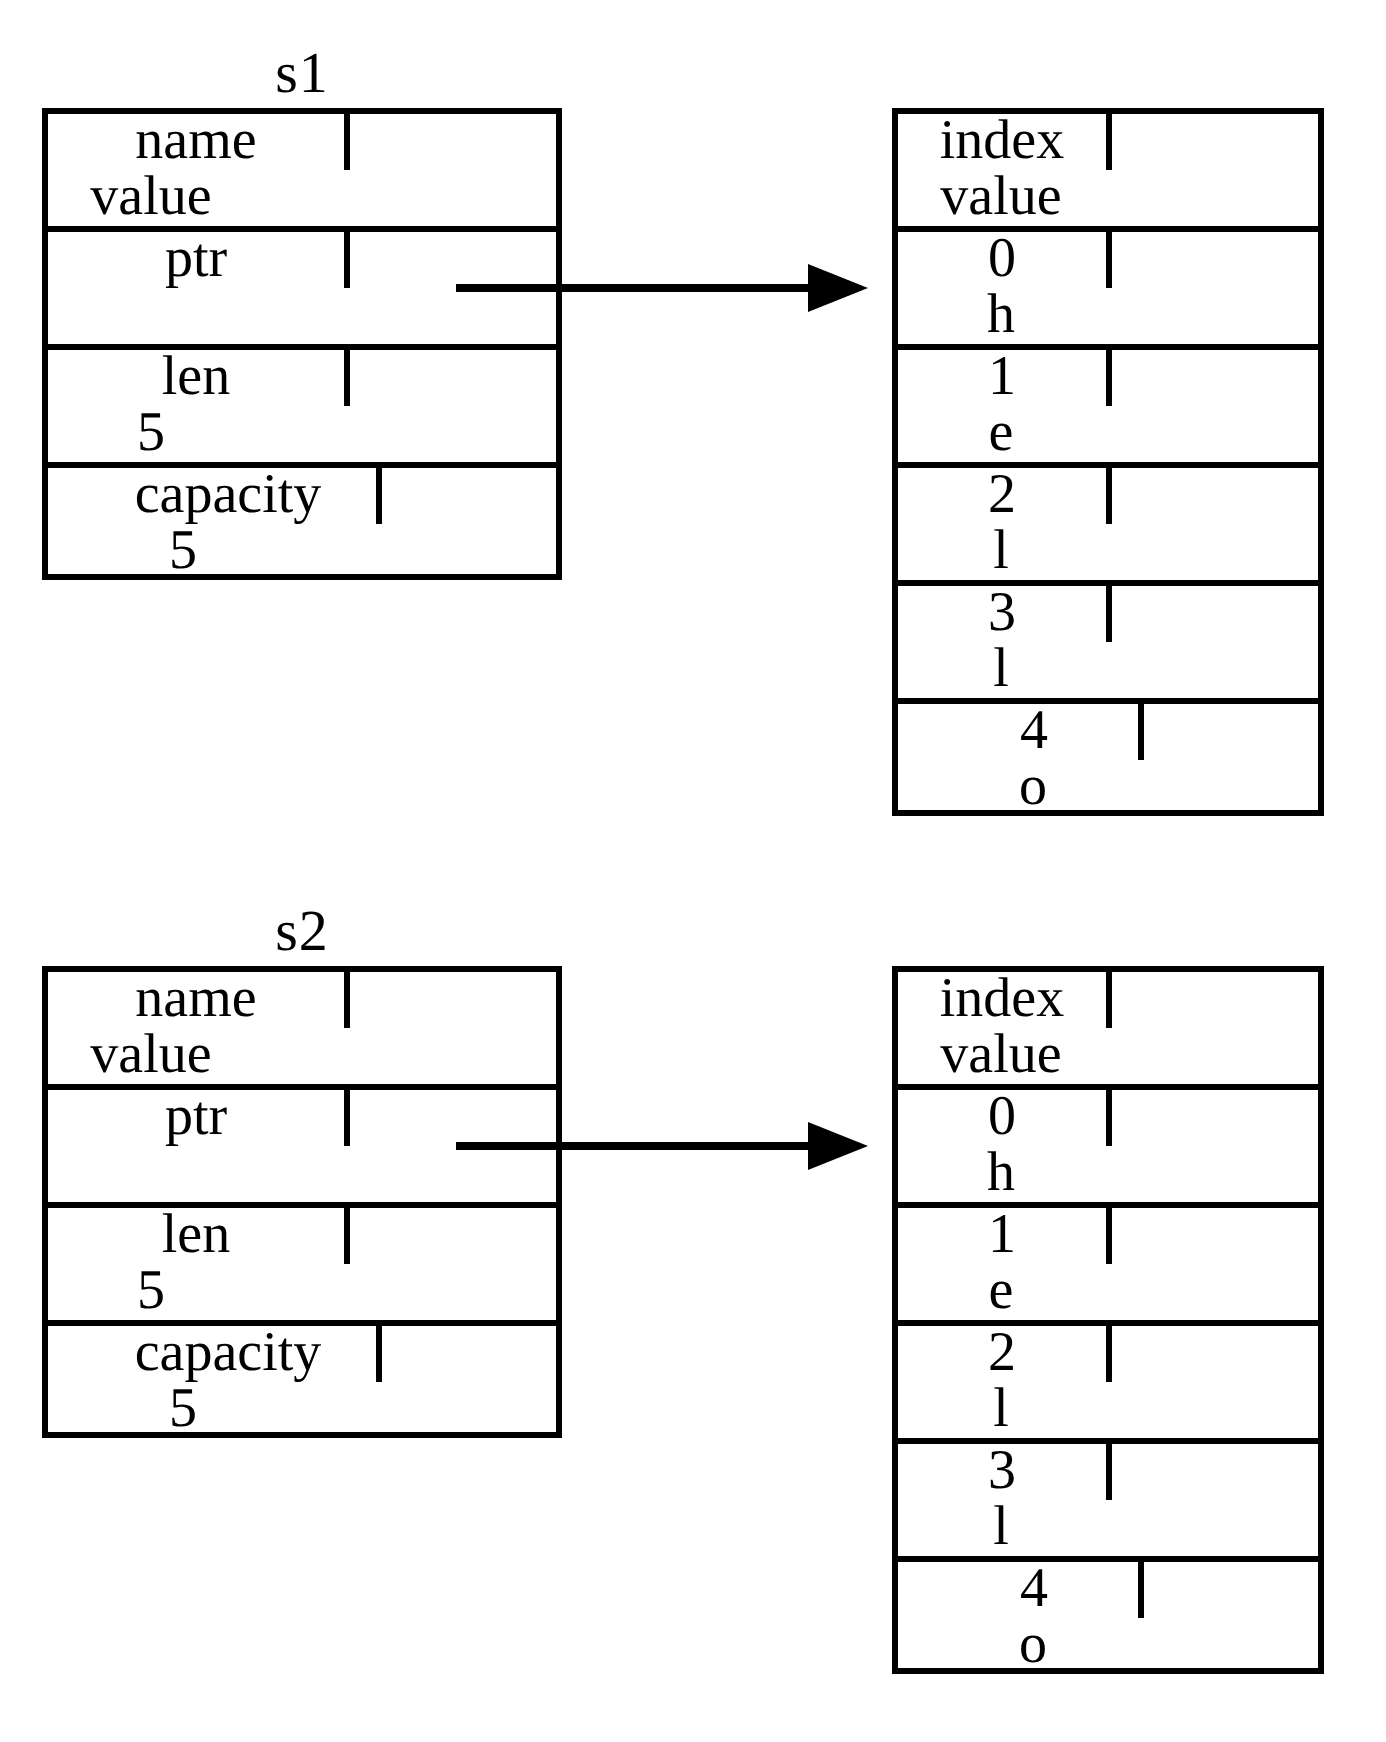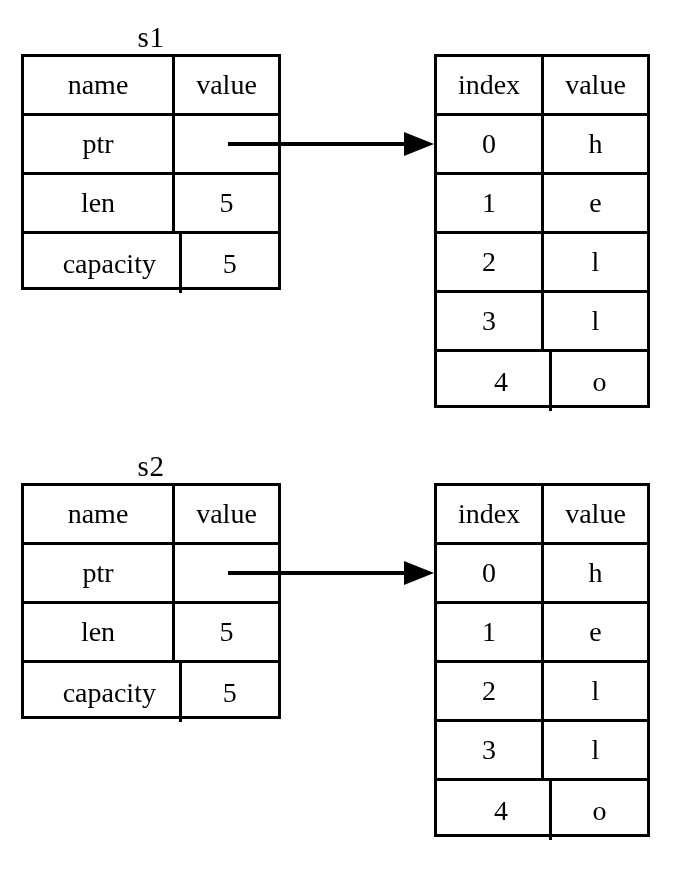--- a/index.html
+++ b/index.html
@@ -50,20 +50,21 @@
     border: 3px solid #000000;
     box-sizing: border-box;
     background: #ffffff;
   }
 
   .tbl .row {
     display: flex;
     box-sizing: border-box;
     border-bottom: 3px solid #000000;
     height: 59px;
+    flex-direction: column;
   }
   .tbl .row:last-child {
     border-bottom: none;
     margin-left: 16px;
   }
 
   .tbl .cell {
     box-sizing: border-box;
     display: flex;
     align-items: center;
@@ -83,21 +84,21 @@
     left: 21px;
     top: 34px;
     width: 260px;
     height: 236px;
   }
   .struct-tbl .cell.first { width: 151px; }
   .struct-tbl .cell.second { width: 103px; }
 
   
   .buffer-tbl {
-    left: 434px;
+    left: 446px;
     top: 34px;
     width: 216px;
     height: 354px;
   }
   .buffer-tbl .cell.first { width: 107px; }
   .buffer-tbl .cell.second { width: 103px; }
 
   
   .arrow {
     position: absolute;

